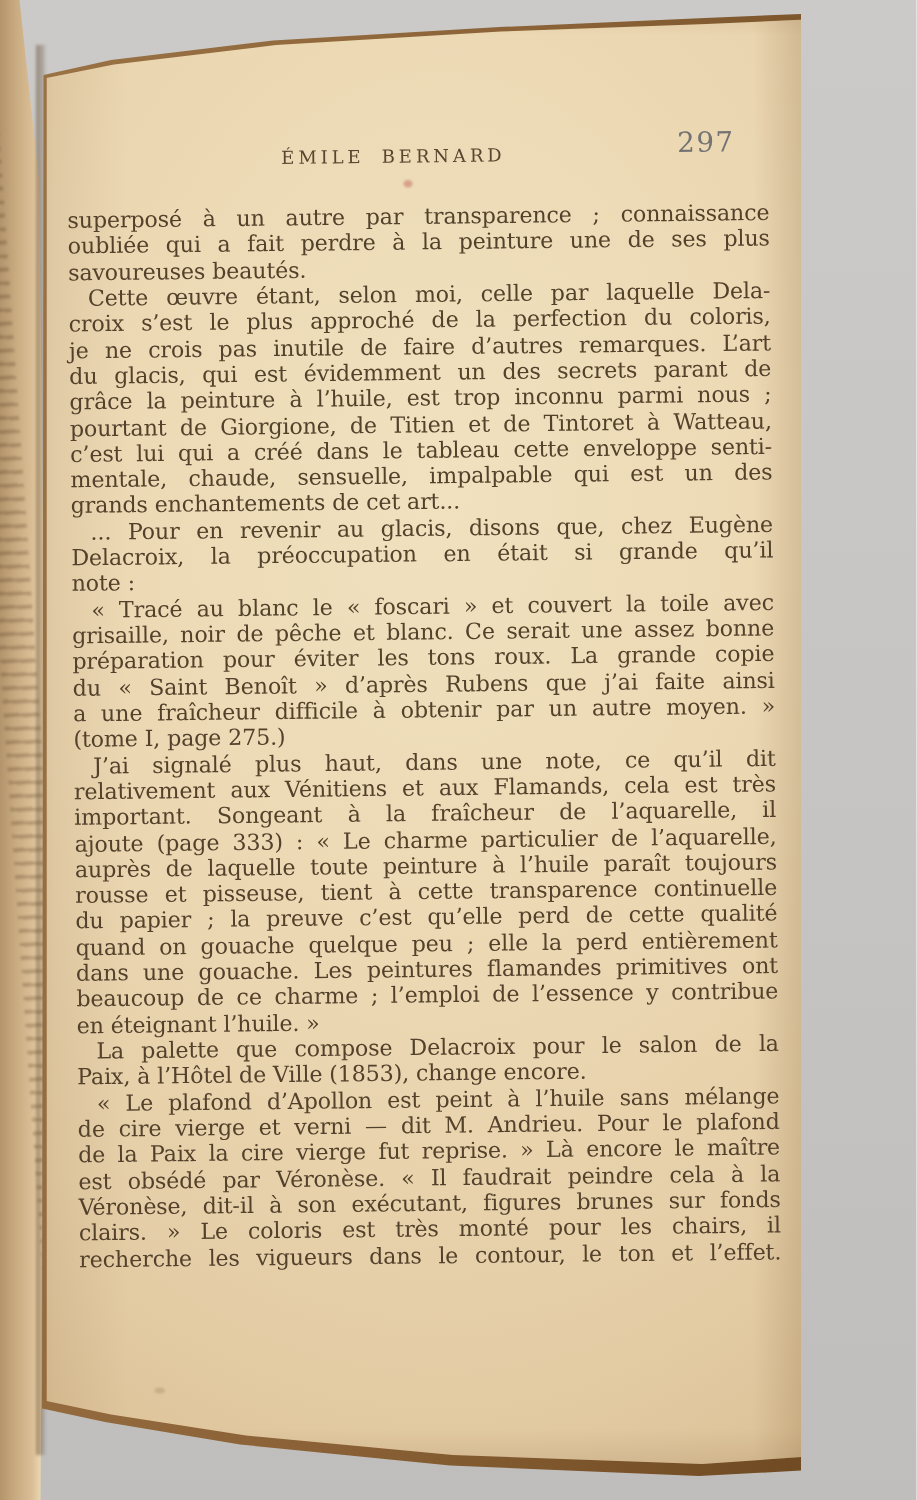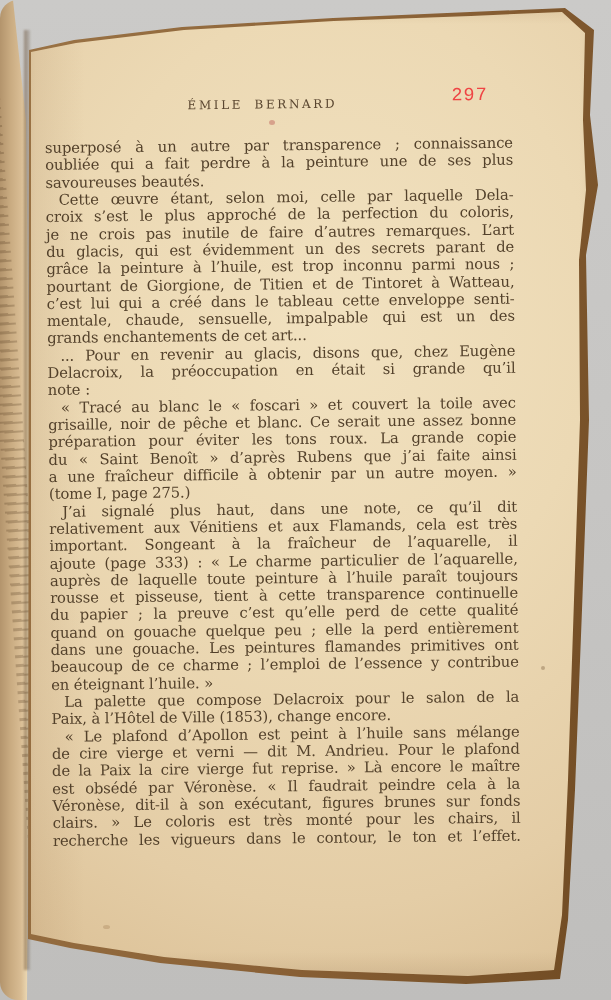--- a/index.html
+++ b/index.html
@@ -1,19 +1,19 @@
 <!DOCTYPE html>
 <html><head>
 <meta charset="utf-8">
 <style>
   html,body{margin:0;padding:0;}
   body{width:611px;height:1000px;overflow:hidden;
        font-family:"DejaVu Serif", serif;
        background:linear-gradient(180deg,#cbcac8 0%,#c6c5c3 50%,#bfbebc 100%);}
-  .scene{position:relative;width:611px;height:1000px;overflow:hidden;border-radius:18px;}
+  .scene{position:relative;width:534px;height:1000px;overflow:hidden;}
 
   
   .facing-strip{position:absolute;left:0;top:0;width:30px;height:1000px;
     background:linear-gradient(90deg,#b3946c 0%,#c9ab81 35%,#d9bd94 70%,#ecd9b4 92%,#f3e5c6 100%);
     clip-path:polygon(0 0,13px 0,26px 12%,30px 46%,27px 100%,0 100%);}
   .facing-text{position:absolute;left:1px;top:55px;width:24px;height:800px;
     background:repeating-linear-gradient(183deg,rgba(80,55,30,0) 0 6.5px,rgba(80,55,30,.34) 6.5px 9px);
     transform:rotate(-4deg);filter:blur(.7px);opacity:.75;}
   .gutter-crease{position:absolute;left:24px;top:30px;width:6px;height:940px;
     background:linear-gradient(90deg,rgba(90,60,30,.45),rgba(60,40,20,.15));filter:blur(1px);}
@@ -43,21 +43,21 @@
   .speck{position:absolute;border-radius:50%;filter:blur(.6px);}
   .speck.s1{left:269px;top:120px;width:6px;height:5px;background:rgba(196,115,104,.55);}
   .speck.s2{left:541px;top:666px;width:4px;height:4px;background:rgba(110,80,50,.35);}
   .speck.s3{left:103px;top:925px;width:7px;height:4px;background:rgba(140,100,60,.25);}
 
   
   .content{position:absolute;inset:0;transform:rotate(-0.65deg);transform-origin:305px 500px;
     color:#52402a;}
   .running-head{position:absolute;left:192px;top:97px;font-size:12px;letter-spacing:2.6px;
     word-spacing:5px;color:#5a4630;white-space:nowrap;}
-  .page-num{position:absolute;left:456px;top:87px;font-size:18.5px;letter-spacing:1px;color:#ef4444;font-family:Liberation Mono, monospace;}
+  .page-num{position:absolute;left:456px;top:87px;font-size:18.5px;letter-spacing:1px;color:#737373;}
   .text-block{position:absolute;left:49px;top:136px;width:468px;
     font-size:14.8px;line-height:17.32px;letter-spacing:-.1px;color:#53412b;}
   .para{margin:0;}
   .line{white-space:nowrap;text-align:justify;text-align-last:left;}
   .line.jl{text-align-last:justify;}
   .line.ind{text-indent:13px;}
 
   
   .wm{position:absolute;left:124px;top:606px;
     font-family:"Liberation Sans", sans-serif;font-size:41px;font-weight:400;

